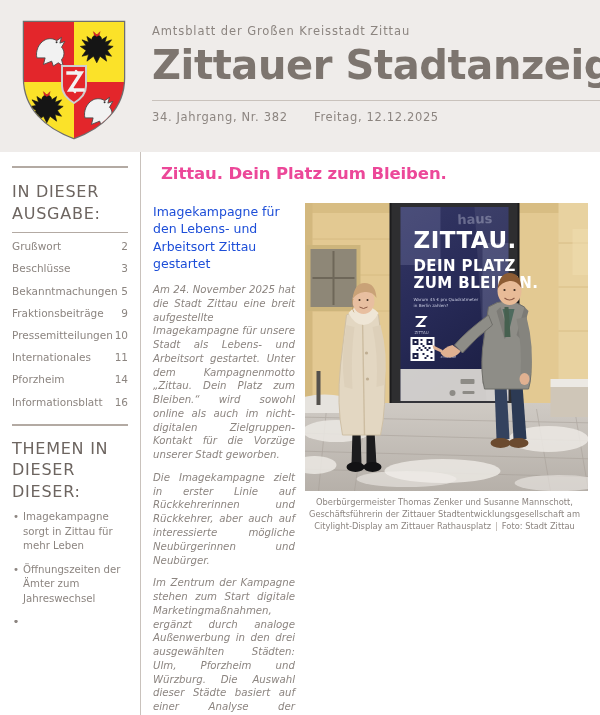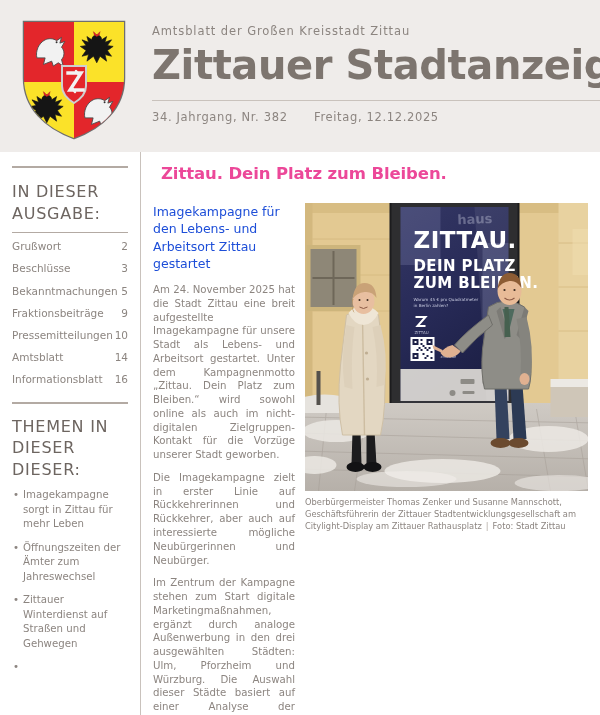--- a/index.html
+++ b/index.html
@@ -129,39 +129,40 @@
     line-height: 1.38;
     color: #1d4ed8;
     margin: 0 0 11px 0;
   }
   .bodytext {
     font-size: 10.2px;
     line-height: 1.35;
     color: #8c8580;
     text-align: justify;
     margin: 4px 0 9px 0;
-    -webkit-hyphens: auto; hyphens: auto;
+    -webkit-hyphens: auto; hyphens: auto; font-style: italic;
   }
   .bodytext:last-child { margin-bottom: 0; }
 
   .col-photo { flex: 1 1 auto; }
   .photo-frame {
     width: 100%;
     height: 288px;
     position: relative;
     overflow: hidden;
     background: #d9cfc2;
   }
   .photo-frame svg { display: block; width: 100%; height: 100%; }
   .caption {
     font-size: 8.3px;
     line-height: 1.42;
     color: #8c8580;
     margin: 6px 0 0 0;
     padding-right: 4px;
+    text-align: center;
   }
   .caption-sep { margin: 0 4px; color: #b3aaa3; }
 </style>
 </head>
 <body>
 
 <div class="page">
 
   <header class="masthead">
 
@@ -254,21 +255,25 @@
         </li>
         <li class="toc-item">
           <span class="toc-label">Fraktionsbeiträge</span>
           <span class="toc-page">9</span>
         </li>
         <li class="toc-item">
           <span class="toc-label">Pressemitteilungen</span>
           <span class="toc-page">10</span>
         </li>
         <li class="toc-item">
-          <span class="toc-label">Amtsblatt</span>
+          <span class="toc-label">Internationales</span>
+          <span class="toc-page">11</span>
+        </li>
+        <li class="toc-item">
+          <span class="toc-label">Pforzheim</span>
           <span class="toc-page">14</span>
         </li>
         <li class="toc-item">
           <span class="toc-label">Informationsblatt</span>
           <span class="toc-page">16</span>
         </li>
       </ul>
 
       <hr class="side-rule-mid">
 
@@ -278,21 +283,20 @@
         <li class="themen-item">
           <span class="themen-bullet">•</span>
           <span>Imagekampagne sorgt in Zittau für mehr Leben</span>
         </li>
         <li class="themen-item">
           <span class="themen-bullet">•</span>
           <span>Öffnungszeiten der Ämter zum Jahreswechsel</span>
         </li>
         <li class="themen-item">
           <span class="themen-bullet">•</span>
-          <span>Zittauer Winterdienst auf Straßen und Gehwegen</span>
         </li>
         <li class="themen-item">
           <span class="themen-bullet">•</span>
         </li>
 
       </ul>
     </aside>
 
     <main class="main">
 

